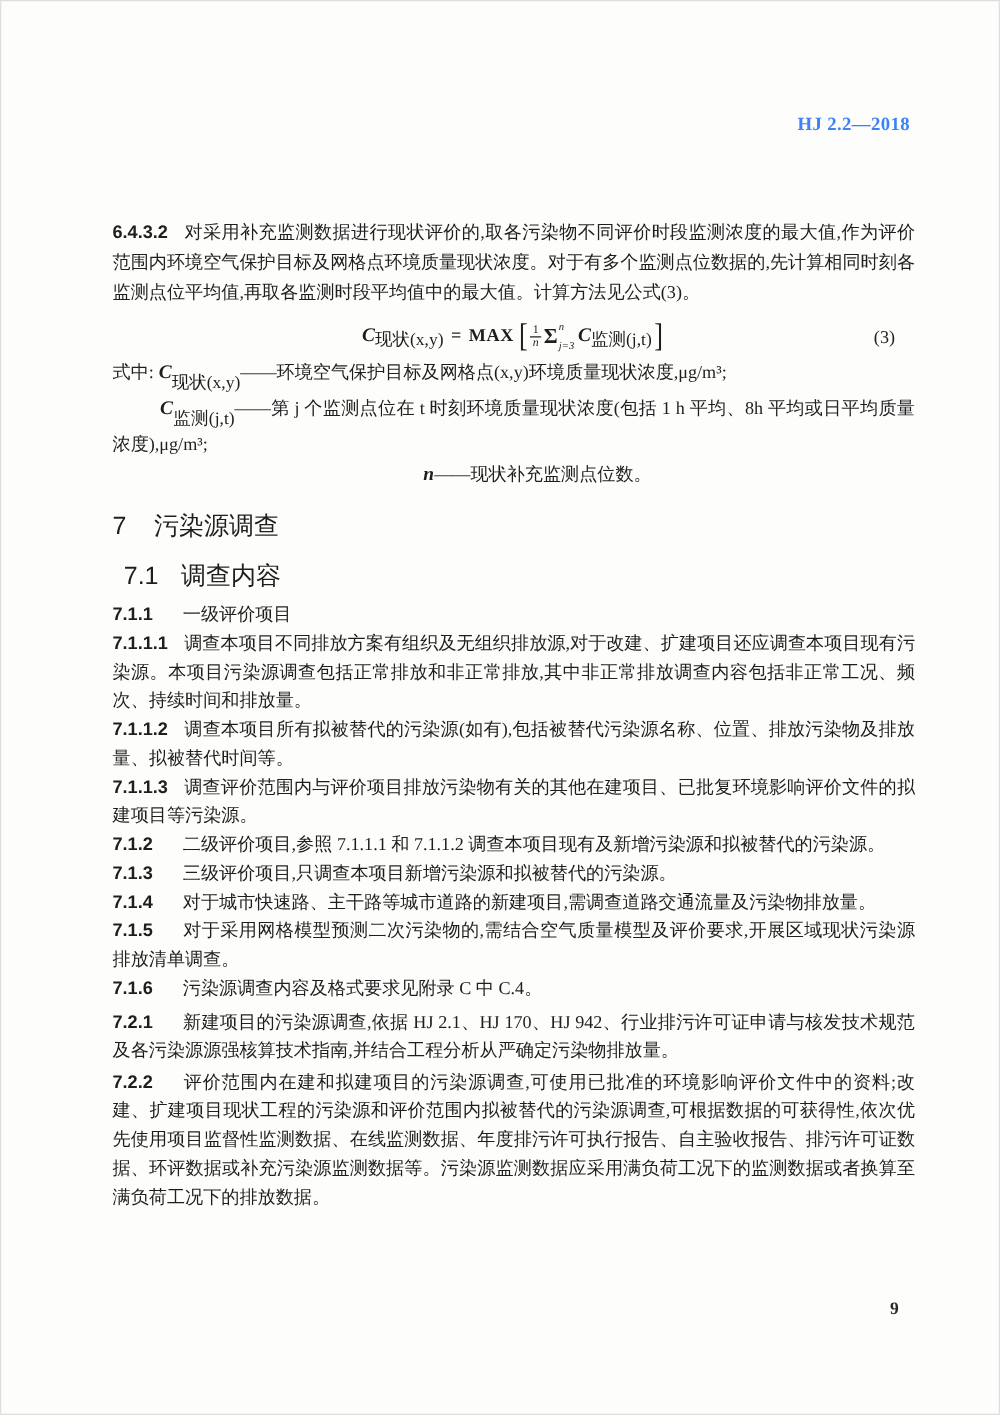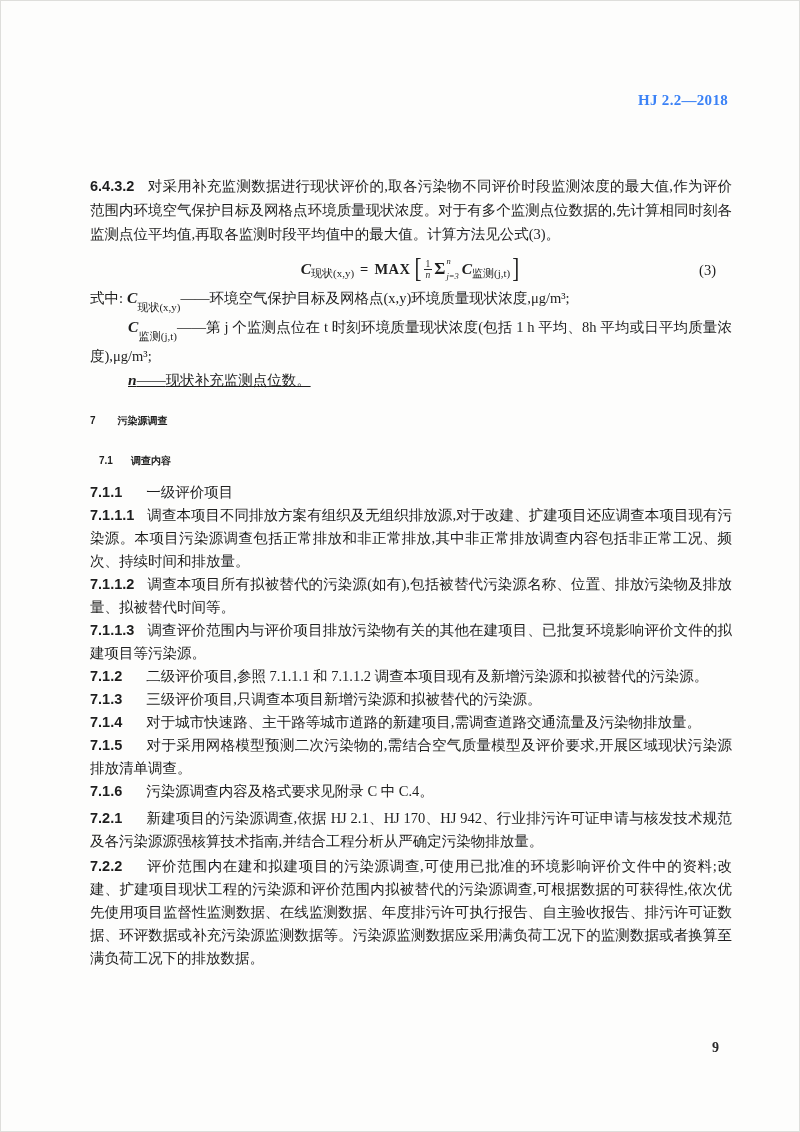--- a/index.html
+++ b/index.html
@@ -21,49 +21,49 @@
     font-size:14.5px;line-height:24px;text-align:justify;margin-top:40px;
   }
   p{margin:0;}
   .cnum{
     font-family:"Liberation Sans","DejaVu Sans",sans-serif;
     font-weight:bold;font-style:normal;margin-right:13px;white-space:nowrap;
   }
   .clause3 .cnum{margin-right:24px;}
   .sec-h{
     font-family:"Liberation Sans","DejaVu Sans",sans-serif;
-    font-weight:bold;font-size:10px;line-height:24px;text-align:left;
+    font-weight:normal;font-size:20px;line-height:24px;text-align:left;
   }
   .sec-h .hnum{margin-right:22px;}
   .sub-h{padding-left:9px;}
   .sub-h .hnum{margin-right:18px;}
   .clause-h{text-align:left;}
   .sect7{line-height:23px;}
   
   .formula-row{
     position:relative;display:flex;justify-content:center;align-items:center;
     height:34px;margin:6px 0 0;text-align:left;
   }
   .formula-body{display:inline-flex;align-items:center;white-space:nowrap;}
   .fvar{font-style:italic;font-weight:600;font-size:15.5px;}
-  .fsub{font-size:11px;vertical-align:-4px;position:relative;top:4px;letter-spacing:0;}
+  .fsub{font-size:14px;vertical-align:-4px;position:relative;top:4px;letter-spacing:0;}
   .fop{margin:0 6px;font-weight:600;}
   .fmax{font-weight:600;letter-spacing:.5px;margin-right:2px;}
   .fbracket{display:inline-block;font-size:21px;font-weight:500;transform:scaleY(1.25);margin:0 2px;position:relative;top:-1px;}
   .ffrac{display:inline-block;vertical-align:middle;text-align:center;font-size:9.5px;line-height:10px;margin-right:1px;}
   .fnum{display:block;border-bottom:1px solid #222;padding:0 2px;}
   .fden{display:block;font-style:italic;}
   .fsigma{font-size:17px;font-weight:600;margin:0 1px;}
   .flimits{display:inline-flex;flex-direction:column;justify-content:space-between;height:24px;font-size:8.5px;line-height:9px;font-style:italic;margin-right:3px;padding:1px 0;}
   .eq-number{position:absolute;right:16px;top:6px;font-size:14.5px;}
   
   .where-line{text-align:left;}
   .where-prefix{margin-right:4px;}
   .where-def{text-indent:38px;}
-  .where-def-n{text-indent:38px;text-align:left;text-decoration:underline;}
+  .where-def-n{text-indent:38px;text-align:center;}
   .ivar{}
   .dash{letter-spacing:0;}
   .page-number{
     position:absolute;top:1040px;left:712px;
     font-weight:bold;font-size:14px;color:#2a2a2a;
   }
   .mt-644{margin-top:4px;}
   .mt-h7{margin-top:17px;}
   .mt-h71{margin-top:16px;}
   .mt-711{margin-top:8px;}

